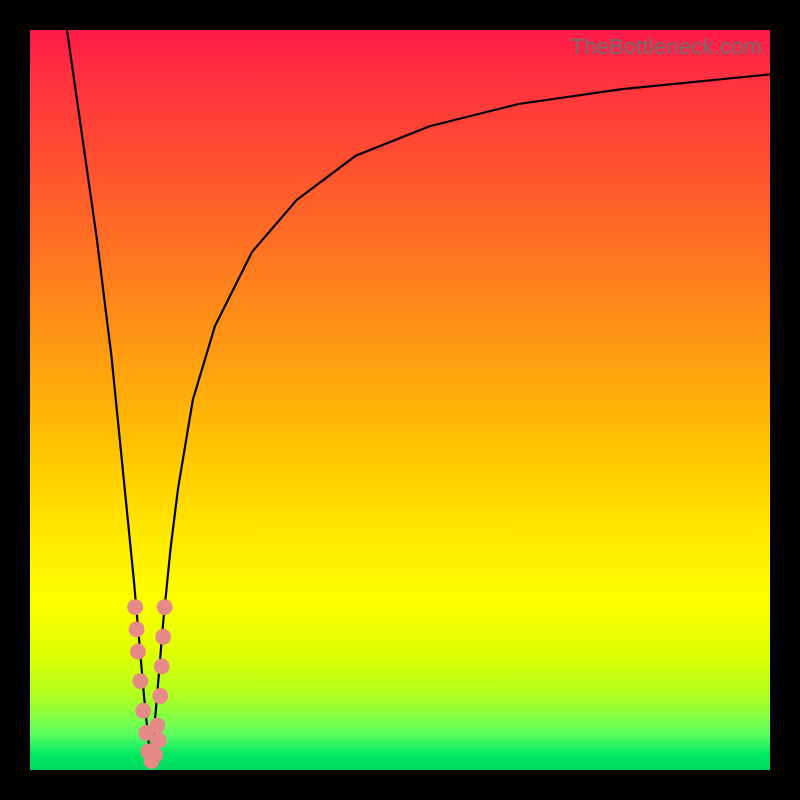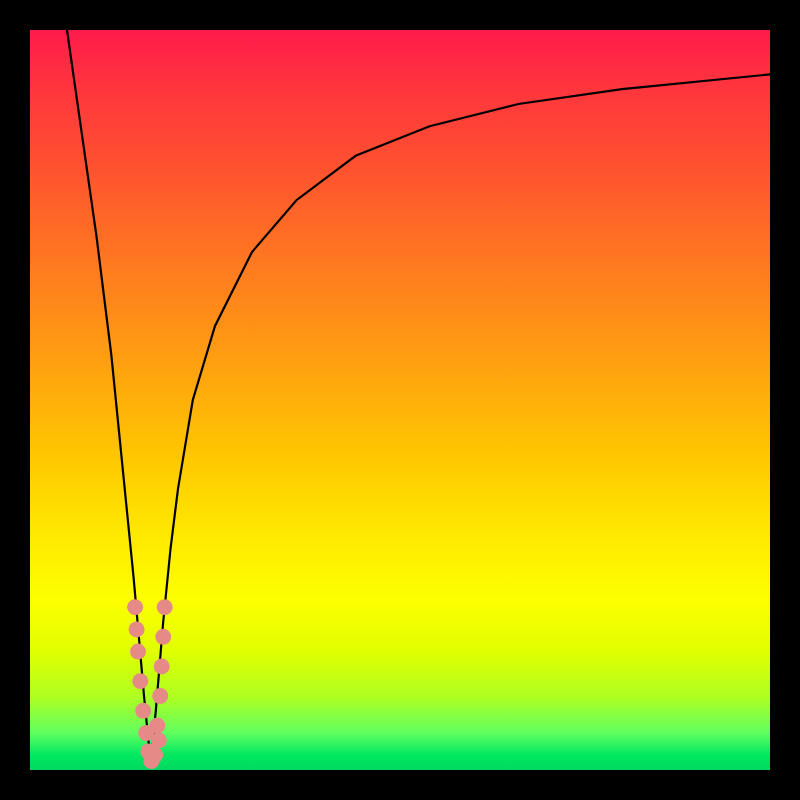--- a/index.html
+++ b/index.html
@@ -65,20 +65,21 @@
   .dot {
     fill: #e68a88;
     stroke: none;
   }
 </style>
 </head>
 <body>
 
 <div class="frame">
   <div class="plot-area">
+    <div class="watermark">TheBottleneck.com</div>
     <svg class="curves" viewBox="0 0 740 740" preserveAspectRatio="none">
       <path id="left-curve" class="curve" d="M37.0 0.0 L51.8 103.6 L66.6 207.2 L81.4 325.6 L88.8 399.6 L96.2 473.6 L103.6 547.6 L109.5 614.2 L114.0 666.0 L117.7 703.0 L120.6 732.6"></path>
       <path id="right-curve" class="curve" d="M120.6 732.6 L125.8 680.8 L133.2 592.0 L140.6 518.0 L148.0 458.8 L162.8 370.0 L185.0 296.0 L222.0 222.0 L266.4 170.2 L325.6 125.8 L399.6 96.2 L488.4 74.0 L592.0 59.2 L740.0 44.4"></path>
       <g id="dots">
           <circle cx="105.1" cy="577.2" r="8" class="dot"></circle>
           <circle cx="106.6" cy="599.4" r="8" class="dot"></circle>
           <circle cx="108.0" cy="621.6" r="8" class="dot"></circle>
           <circle cx="110.3" cy="651.2" r="8" class="dot"></circle>
           <circle cx="113.2" cy="680.8" r="8" class="dot"></circle>
           <circle cx="116.2" cy="703.0" r="8" class="dot"></circle>

